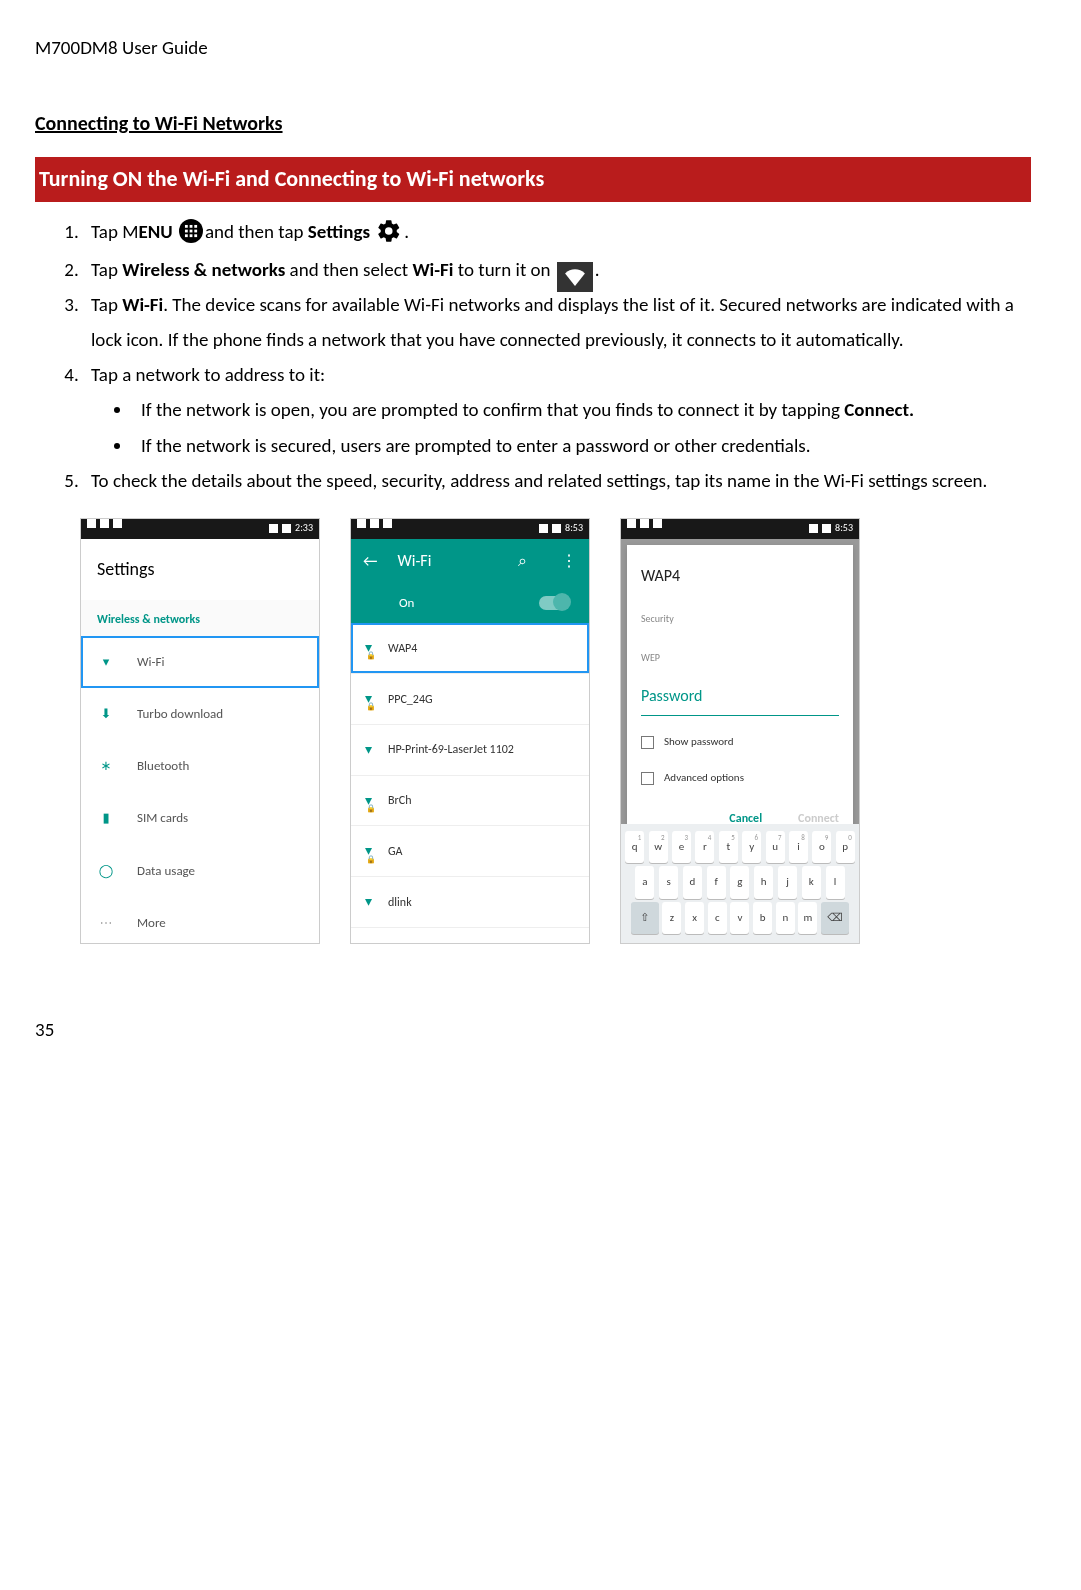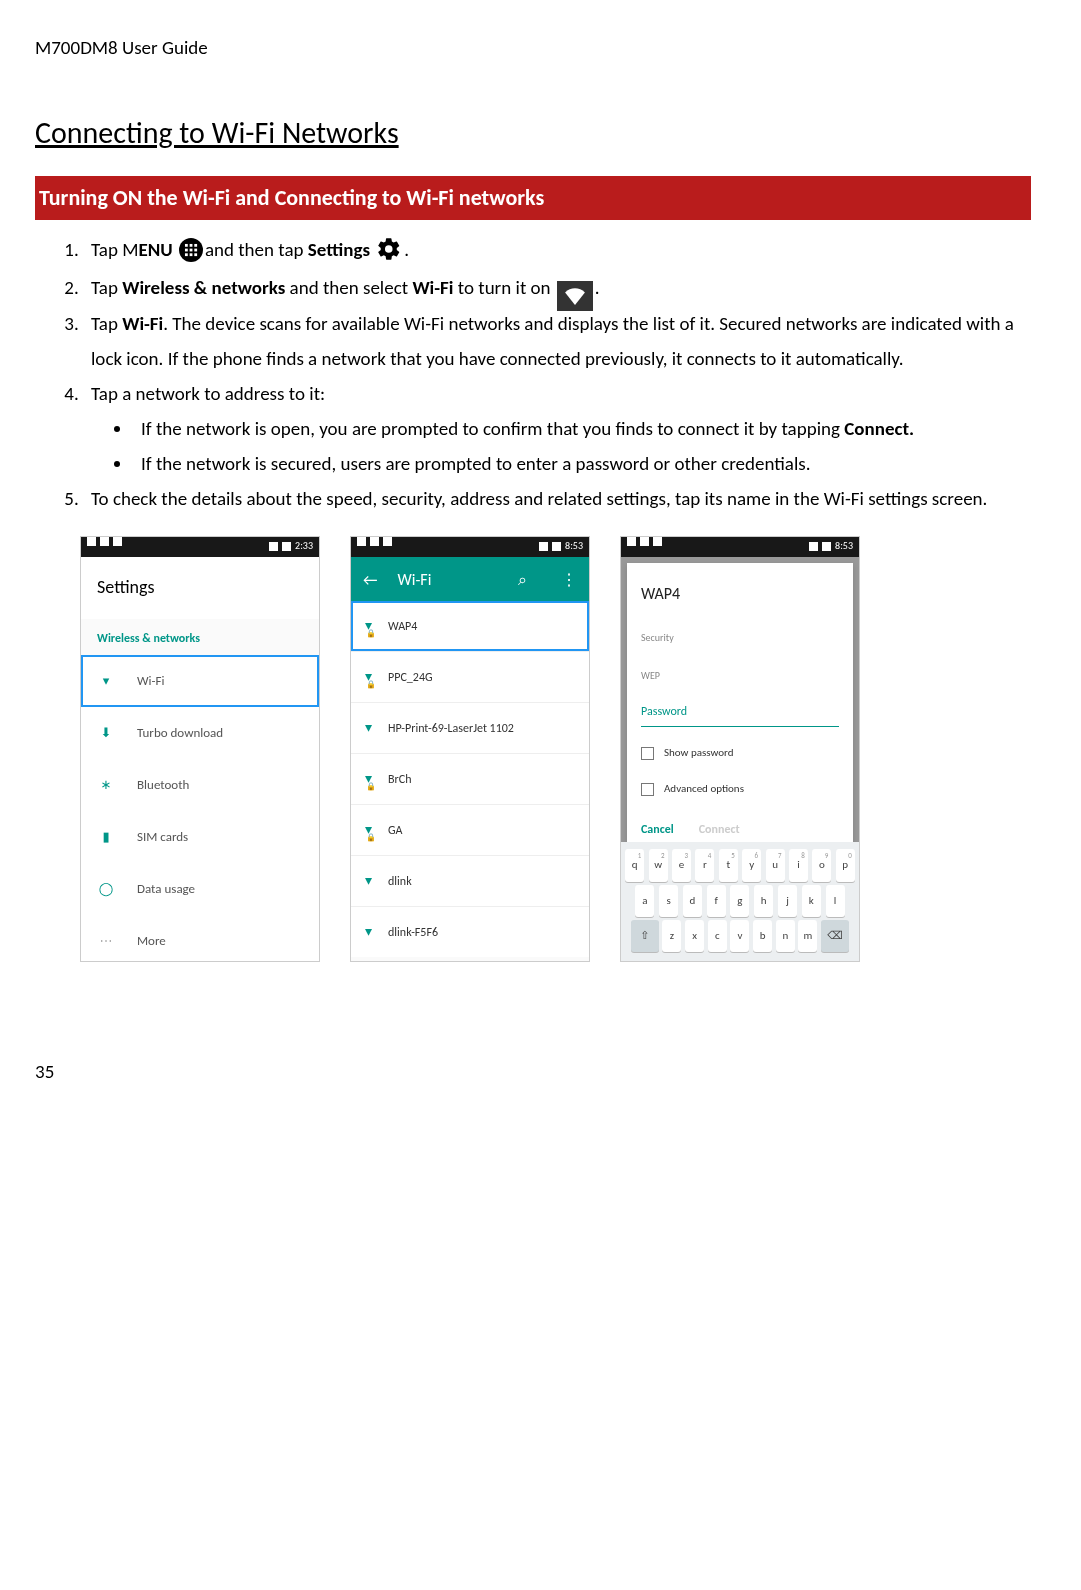--- a/index.html
+++ b/index.html
@@ -7,22 +7,22 @@
     font-family: Calibri, Arial, sans-serif;
     font-size: 19px;
     color: #000;
     background: #fff;
     width: 1081px;
     padding: 30px 50px 30px 35px;
     line-height: 1.85;
   }
   .header { font-size: 19px; margin-bottom: 40px; }
   h1 {
-    font-size: 30px;
-    font-weight: normal;
+    font-size: 20px;
+    font-weight: bold;
     text-decoration: underline;
     margin-bottom: 15px;
   }
   .blackbar {
     background: #b91c1c;
     color: #fff;
     font-size: 22px;
     font-weight: bold;
     padding: 2px 4px;
     margin-bottom: 12px;
@@ -99,44 +99,44 @@
   .s2-row + .s2-row { border-top: 1px solid #eee; }
   .s2-row.sel { outline: 2px solid #2196F3; outline-offset: -2px; }
   .wifi-ico { color: #009688; font-size: 14px; position: relative; }
   .wifi-ico .lock { position: absolute; right: -4px; bottom: -2px; font-size: 8px; color: #555; }
   .s3-dialog {
     background: #fff; margin: 6px; padding: 16px 14px 10px;
     box-shadow: 0 2px 6px rgba(0,0,0,.15);
   }
   .s3-dialog .title { font-size: 16px; color: #222; }
   .s3-dialog .sec { color: #888; font-size: 10px; margin-top: 20px; }
-  .s3-dialog .pwd { color: #009688; font-size: 12px; margin-top: 14px; border-bottom: 1px solid #009688; padding-bottom: 4px; }
+  .s3-dialog .pwd { color: #009688; font-size: 16px; margin-top: 14px; border-bottom: 1px solid #009688; padding-bottom: 4px; }
   .s3-check { display: flex; align-items: center; gap: 10px; margin-top: 16px; font-size: 11px; color: #333; }
   .s3-check .box { width: 13px; height: 13px; border: 1.5px solid #777; }
-  .s3-actions { display: flex; gap: 25px; margin-top: 18px; font-size: 12px; font-weight: bold; }
+  .s3-actions { display: flex; justify-content: flex-end; gap: 36px; margin-top: 18px; font-size: 12px; font-weight: bold; }
   .s3-actions .cancel { color: #009688; }
   .s3-actions .connect { color: #ccc; }
   .s3-back { background: #999; height: 100%; }
   .keyboard {
     position: absolute; bottom: 0; left: 0; right: 0;
     background: #eceff1; padding: 4px 2px 6px; font-size: 11px; color: #444;
   }
   .krow { display: flex; justify-content: space-around; margin: 3px 0; }
   .krow span {
     background: #fff; border-radius: 3px; padding: 6px 0;
     width: 19px; text-align: center; box-shadow: 0 1px 0 #bbb;
     position: relative;
   }
   .krow span sup { position: absolute; top: 1px; right: 3px; font-size: 7px; color: #999; }
   .krow.r2 { padding: 0 10px; }
   .krow.r3 { padding: 0 6px; }
   .krow .wide { width: 28px; background: #cfd8dc; }
   .krow .space { flex: 1; margin: 0 4px; }
   .krow .go { background: #26a69a; color: #fff; border-radius: 50%; width: 24px; height: 24px; padding: 0; line-height: 24px; }
-  .pagenum { margin-top: 92px; font-size: 19px; }
+  .pagenum { margin-top: 68px; font-size: 19px; }
 </style>
 </head>
 <body>
 
 <div class="header">M700DM8 User Guide</div>
 
 <h1>Connecting to Wi-Fi Networks</h1>
 
 <div class="blackbar">Turning ON the Wi-Fi and Connecting to Wi-Fi networks</div>
 
@@ -222,20 +222,24 @@
           <span>8:53</span>
         </div>
     </div>
     <div class="s2-head">
       <div class="s2-head-row1">
         <span>←</span>
         <span>Wi-Fi</span>
         <span style="margin-left:auto">⌕</span>
         <span style="margin-left:14px">⋮</span>
       </div>
+      <div class="s2-head-row2">
+        <span>On</span>
+        <div class="toggle"></div>
+      </div>
     </div>
     <div class="s2-row sel">
         <span class="wifi-ico">▾<span class="lock">🔒</span></span>
         <span>WAP4</span>
       </div>
     <div class="s2-row">
         <span class="wifi-ico">▾<span class="lock">🔒</span></span>
         <span>PPC_24G</span>
       </div>
     <div class="s2-row">

